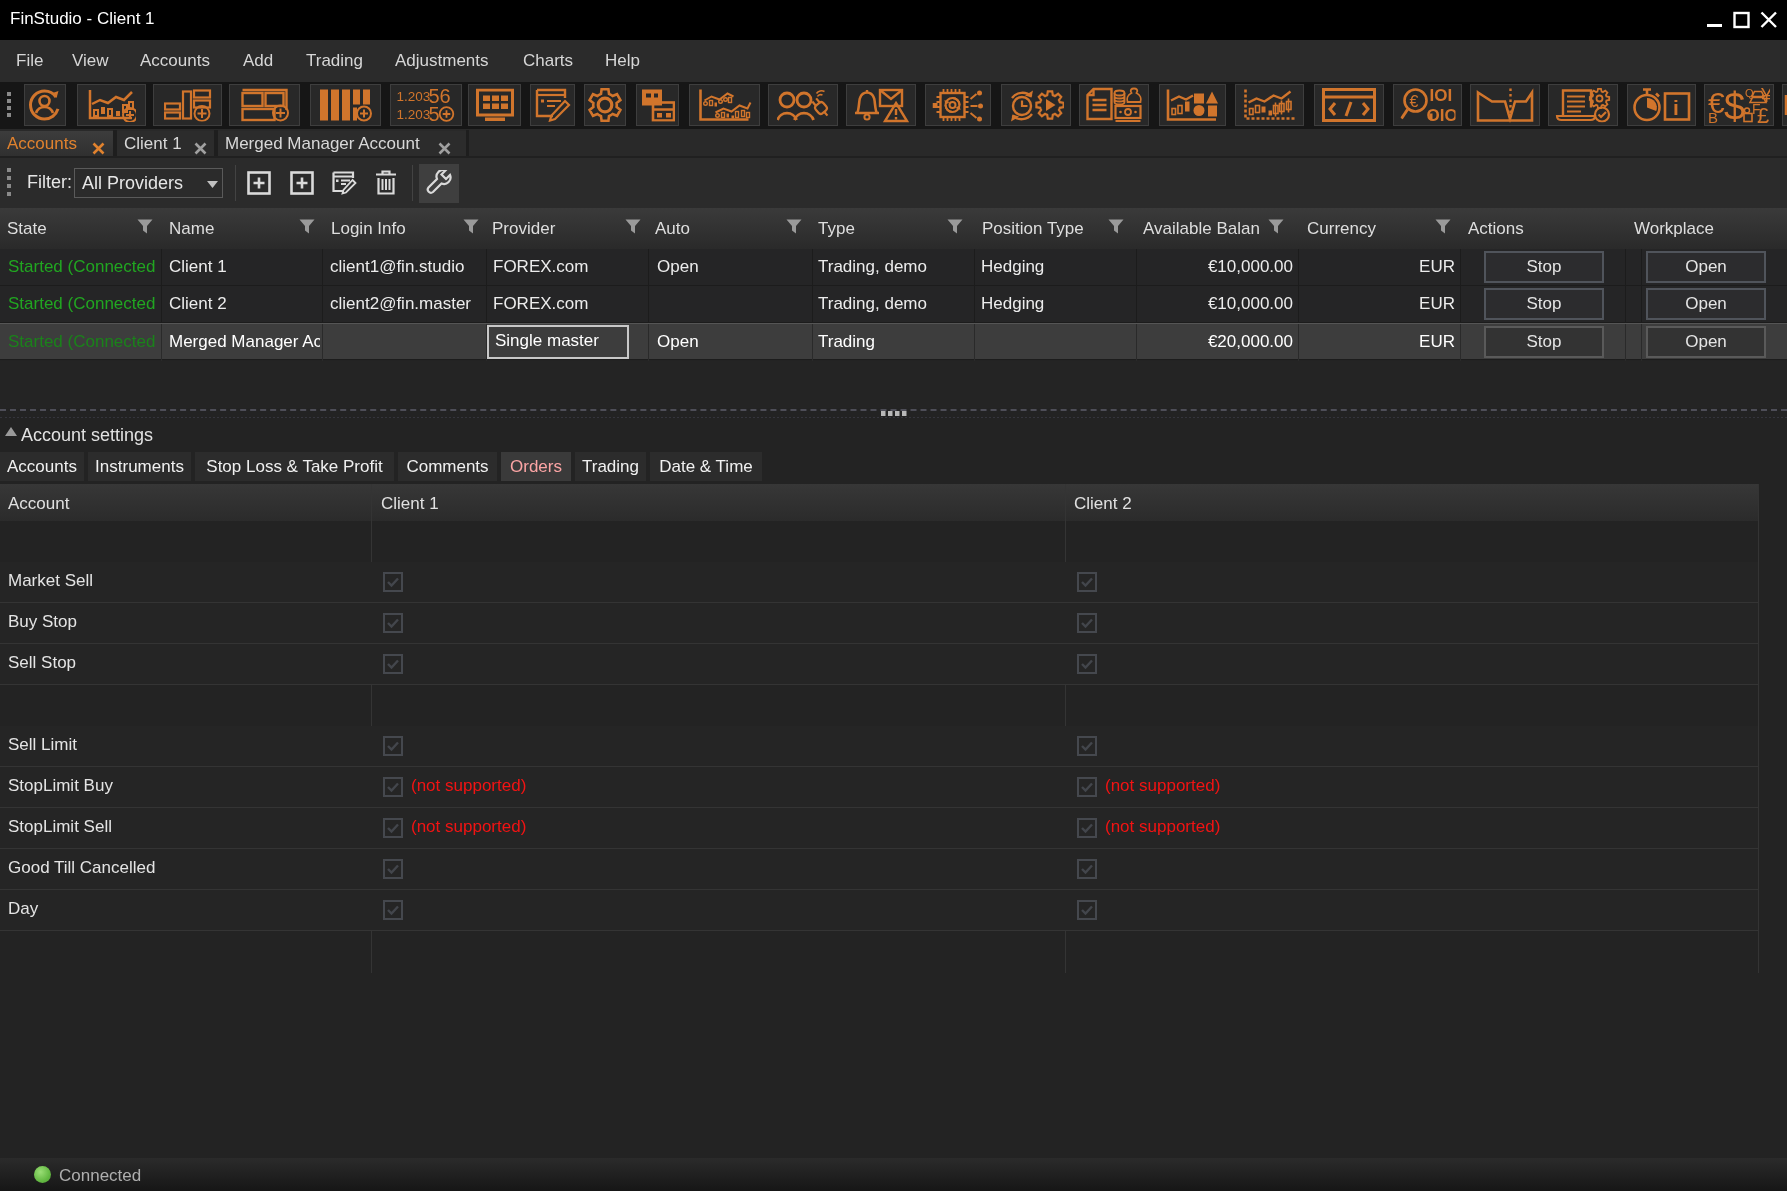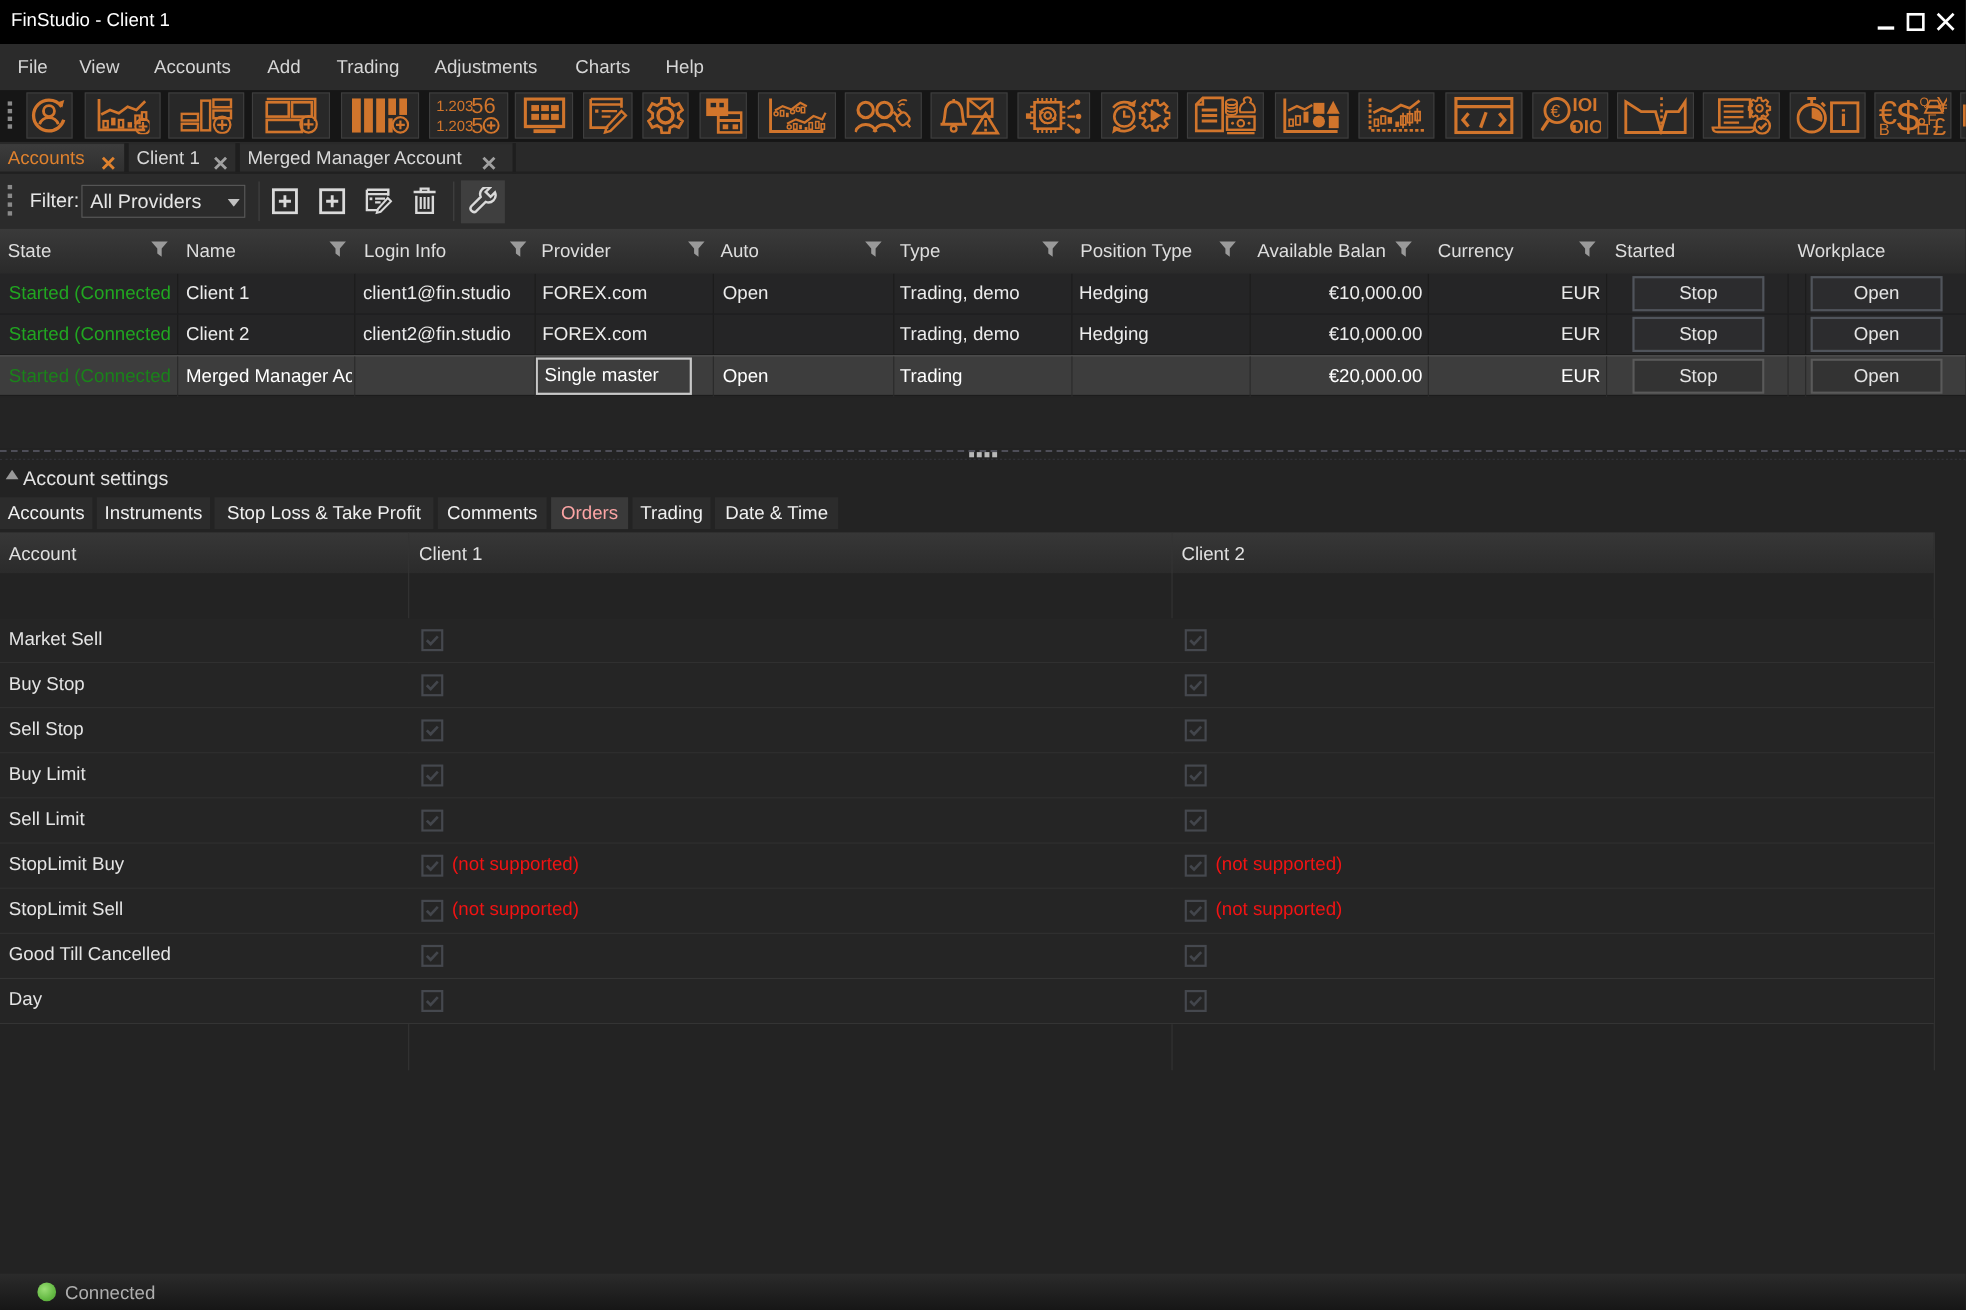--- a/index.html
+++ b/index.html
@@ -407,21 +407,21 @@
 <div id="thead"></div>
 <div class="hcell txt" style="left:7px">State</div>
     <div class="hcell txt" style="left:169px">Name</div>
     <div class="hcell txt" style="left:331px">Login Info</div>
     <div class="hcell txt" style="left:492px">Provider</div>
     <div class="hcell txt" style="left:655px">Auto</div>
     <div class="hcell txt" style="left:818px">Type</div>
     <div class="hcell txt" style="left:982px">Position Type</div>
     <div class="hcell txt" style="left:1143px">Available Balan</div>
     <div class="hcell txt" style="left:1307px">Currency</div>
-    <div class="hcell txt" style="left:1468px">Started</div>
+    <div class="hcell txt" style="left:1468px">Actions</div>
     <div class="hcell txt" style="left:1634px">Workplace</div>
     <div class="abs" style="left:137px;top:219px"><svg width="16" height="15" viewBox="0 0 16 15">
         <path d="M0.5 0.5 H15.5 L10 7 V14.5 L6 11.5 V7 Z" fill="#9a9a9a"></path>
       </svg></div>
     <div class="abs" style="left:299px;top:219px"><svg width="16" height="15" viewBox="0 0 16 15">
         <path d="M0.5 0.5 H15.5 L10 7 V14.5 L6 11.5 V7 Z" fill="#9a9a9a"></path>
       </svg></div>
     <div class="abs" style="left:463px;top:219px"><svg width="16" height="15" viewBox="0 0 16 15">
         <path d="M0.5 0.5 H15.5 L10 7 V14.5 L6 11.5 V7 Z" fill="#9a9a9a"></path>
       </svg></div>
@@ -463,21 +463,21 @@
       <div class="abs" style="left:974px;top:0px;width:1px;height:36px;background:#1c1c1c"></div>
       <div class="abs" style="left:1136px;top:0px;width:1px;height:36px;background:#1c1c1c"></div>
       <div class="abs" style="left:1298px;top:0px;width:1px;height:36px;background:#1c1c1c"></div>
       <div class="abs" style="left:1460px;top:0px;width:1px;height:36px;background:#1c1c1c"></div>
       <div class="abs" style="left:1625px;top:0px;width:1px;height:36px;background:#1c1c1c"></div>
       <div class="abs" style="left:1641px;top:0px;width:1px;height:36px;background:#1c1c1c"></div>
     </div>
 <div class="row" style="top:286px">
 <div class="abs txt" style="left:8px;width:152px;overflow:hidden;color:#21a621">Started (Connected</div>
 <div class="abs txt" style="left:169px">Client 2</div>
-<div class="abs txt" style="left:330px">client2@fin.studio</div>
+<div class="abs txt" style="left:330px">client2@fin.master</div>
 <div class="abs txt" style="left:493px">FOREX.com</div>
 <div class="abs txt" style="left:818px">Trading, demo</div>
 <div class="abs txt" style="left:981px">Hedging</div>
 <div class="abs txt" style="left:1136px;width:157px;text-align:right">€10,000.00</div>
 <div class="abs txt" style="left:1298px;width:157px;text-align:right">EUR</div>
 <div class="btn" style="left:1484px;top:2px">Stop</div>
 <div class="btn" style="left:1646px;top:2px">Open</div>
 <div class="abs" style="left:161px;top:0px;width:1px;height:36px;background:#1c1c1c"></div>
       <div class="abs" style="left:322px;top:0px;width:1px;height:36px;background:#1c1c1c"></div>
       <div class="abs" style="left:486px;top:0px;width:1px;height:36px;background:#1c1c1c"></div>
@@ -566,29 +566,20 @@
     </div>
 <div class="srow" style="top:644px">
 <div class="abs txt" style="left:8px;top:9px">Sell Stop</div>
 <div class="cb" style="left:383px;top:10px"><svg width="16" height="16" viewBox="0 0 16 16">
           <path d="M3 8 L6.5 11.5 L13 4.5" fill="none" stroke="#43464c" stroke-width="2.4"></path>
         </svg></div>
       <div class="cb" style="left:1077px;top:10px"><svg width="16" height="16" viewBox="0 0 16 16">
           <path d="M3 8 L6.5 11.5 L13 4.5" fill="none" stroke="#43464c" stroke-width="2.4"></path>
         </svg></div>
     </div>
-<div class="srow" style="top:685px">
-<div class="abs txt" style="left:8px;top:9px">Buy Limit</div>
-<div class="cb" style="left:383px;top:10px"><svg width="16" height="16" viewBox="0 0 16 16">
-          <path d="M3 8 L6.5 11.5 L13 4.5" fill="none" stroke="#43464c" stroke-width="2.4"></path>
-        </svg></div>
-      <div class="cb" style="left:1077px;top:10px"><svg width="16" height="16" viewBox="0 0 16 16">
-          <path d="M3 8 L6.5 11.5 L13 4.5" fill="none" stroke="#43464c" stroke-width="2.4"></path>
-        </svg></div>
-    </div>
 <div class="srow" style="top:726px">
 <div class="abs txt" style="left:8px;top:9px">Sell Limit</div>
 <div class="cb" style="left:383px;top:10px"><svg width="16" height="16" viewBox="0 0 16 16">
           <path d="M3 8 L6.5 11.5 L13 4.5" fill="none" stroke="#43464c" stroke-width="2.4"></path>
         </svg></div>
       <div class="cb" style="left:1077px;top:10px"><svg width="16" height="16" viewBox="0 0 16 16">
           <path d="M3 8 L6.5 11.5 L13 4.5" fill="none" stroke="#43464c" stroke-width="2.4"></path>
         </svg></div>
     </div>
 <div class="srow" style="top:767px">

